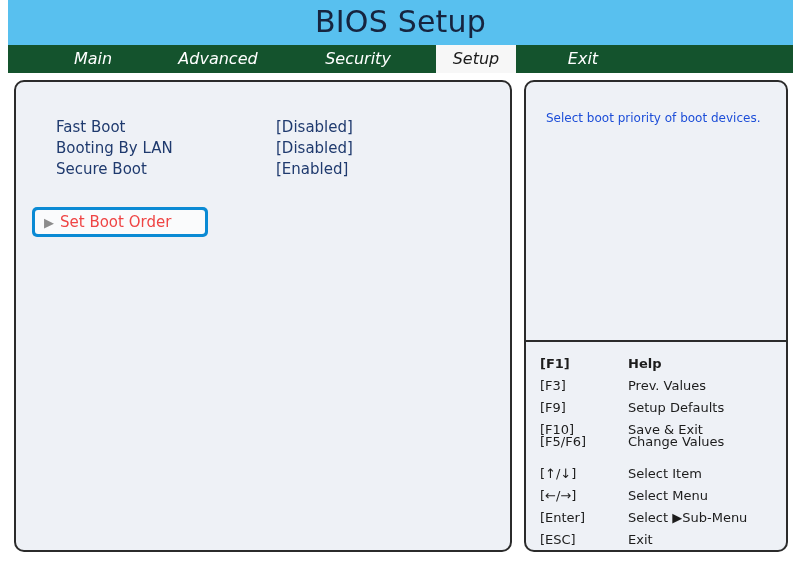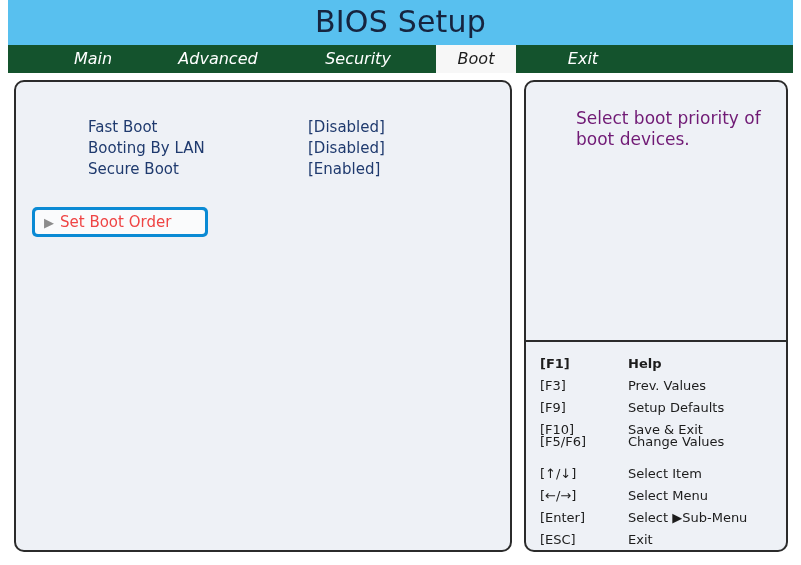--- a/index.html
+++ b/index.html
@@ -101,21 +101,20 @@
 
   
   .setting-row {
     position: absolute;
     left: 0;
     width: 100%;
     height: 21px;
     font-size: 15px;
     color: #1f3a6e;
     white-space: nowrap;
-    margin-left: 32px;
   }
   .setting-label {
     position: absolute;
     left: 40px;
     top: 0;
   }
   .setting-value {
     position: absolute;
     left: 260px;
     top: 0;
@@ -154,24 +153,23 @@
     color: #ef4444;
     white-space: nowrap;
   }
 
   
   #help-text {
     position: absolute;
     left: 20px;
     top: 26px;
     width: 222px;
-    font-size: 17px;
+    font-size: 12px;
     line-height: 21px;
-    color: #701a75;
-    margin-left: 30px;
+    color: #1d4ed8;
   }
 
   
   .legend-row {
     position: absolute;
     left: 0;
     width: 100%;
     height: 22px;
     white-space: nowrap;
   }
@@ -196,21 +194,21 @@
 <div id="screen">
 
   <div class="titlebar">
     <div class="titlebar-text">BIOS Setup</div>
   </div>
 
   <div class="tabbar" id="tabbar">
       <div class="tab" style="left: 30px; width: 110px;">Main</div>
       <div class="tab" style="left: 150px; width: 120px;">Advanced</div>
       <div class="tab" style="left: 290px; width: 120px;">Security</div>
-      <div class="tab active" style="left: 428px; width: 80px;">Boot</div>
+      <div class="tab active" style="left: 428px; width: 80px;">Setup</div>
       <div class="tab" style="left: 520px; width: 110px;">Exit</div>
     </div>
 
   <div class="panel" id="left-panel">
     <div id="settings-list">
         <div class="setting-row" style="top: 36px;">
           <span class="setting-label">Fast Boot</span>
           <span class="setting-value">[Disabled]</span>
         </div>
         <div class="setting-row" style="top: 57px;">

